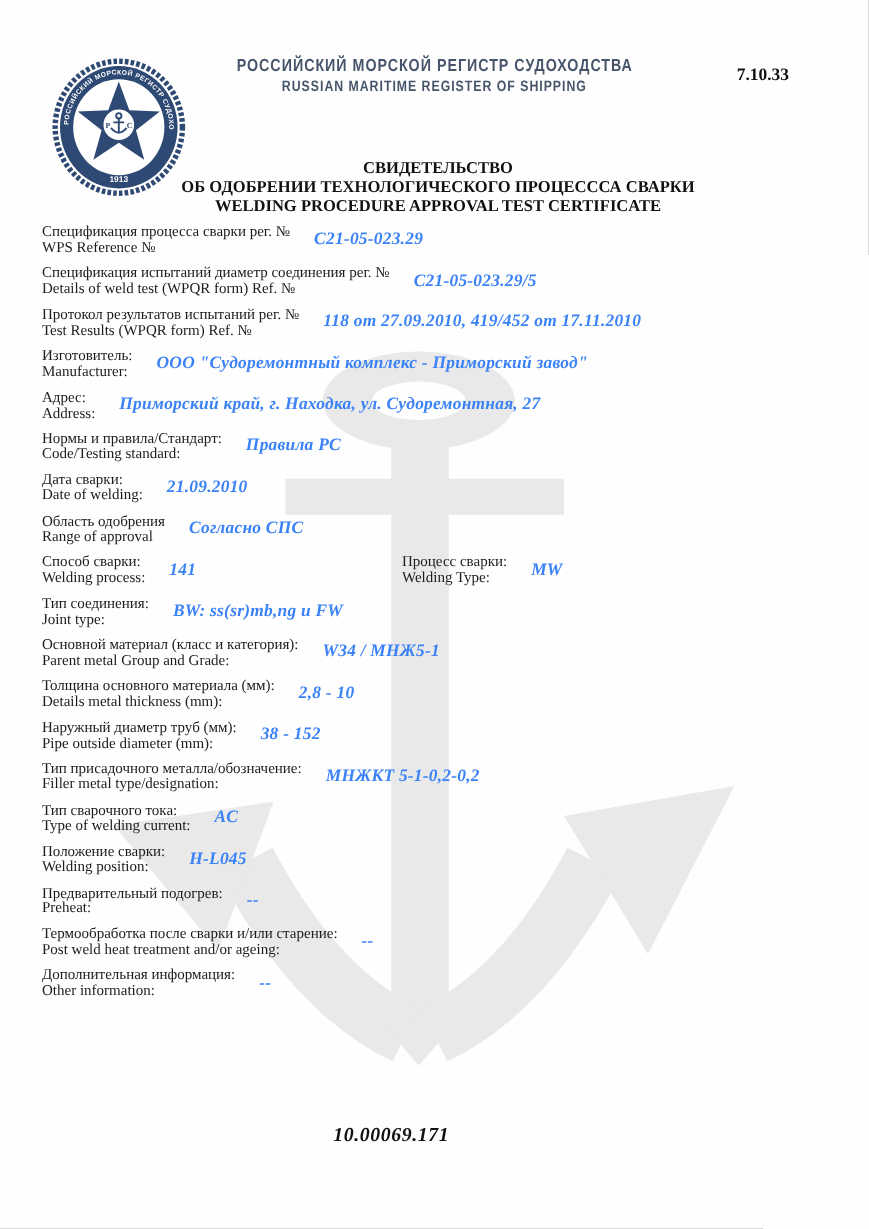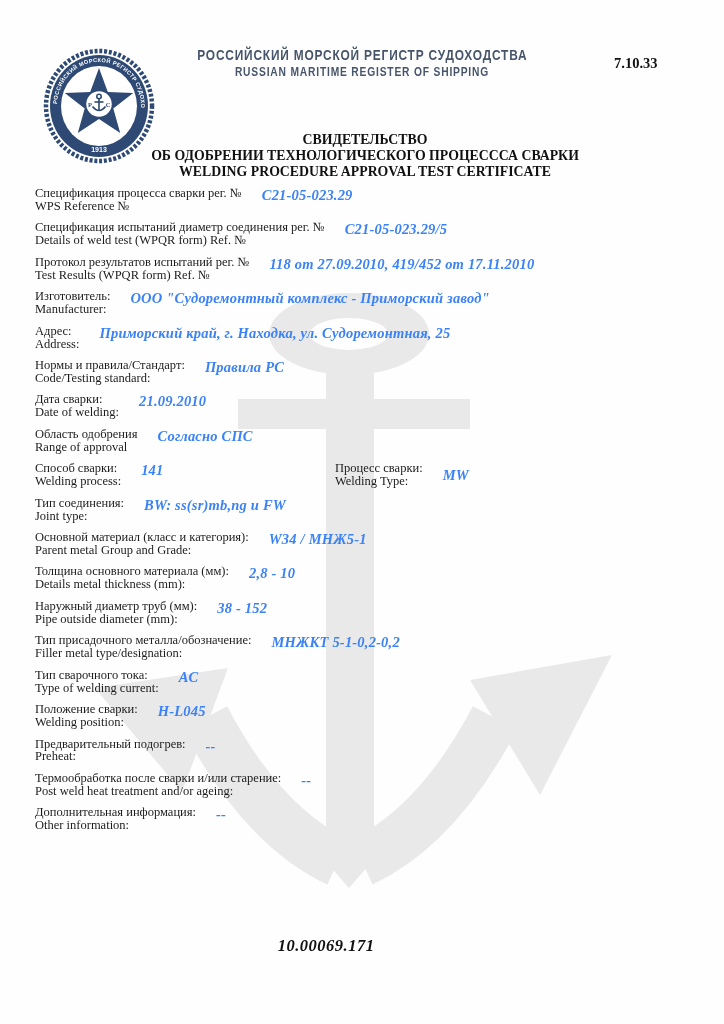--- a/index.html
+++ b/index.html
@@ -31,21 +31,21 @@
     position:absolute; left:614px; top:55px; z-index:1;
     font-weight:bold; font-size:14.5px; color:#111;
   }
   .doc-title {
     position:absolute; left:0; top:132px; width:730px;
     text-align:center; z-index:1;
     font-weight:bold; font-size:13.8px; line-height:15.8px; color:#111;
   }
   
   .fields { position:absolute; left:35px; top:187px; width:670px; z-index:1; }
-  .row { display:flex; align-items:flex-start; min-height:25px; margin-bottom:8.6px; }
+  .row { display:flex; align-items:center; min-height:25px; margin-bottom:8.6px; }
   .labels { flex:0 0 auto; }
   .lru, .len { font-size:12.5px; line-height:12.9px; white-space:nowrap; }
   .val {
     font-weight:bold; font-style:italic; font-size:14.5px;
     margin-left:20px; white-space:nowrap; color:#3b82f6;
     letter-spacing:0.2px;
   }
   .row-pair { position:relative; }
   .pair-right { position:absolute; left:300px; top:0; display:flex; align-items:center; min-height:25px; }
   
@@ -149,21 +149,21 @@
         <div class="len">Manufacturer:</div>
       </div>
       <div class="val">ООО "Судоремонтный комплекс - Приморский завод"</div>
     </div>
 
     <div class="row">
       <div class="labels">
         <div class="lru">Адрес:</div>
         <div class="len">Address:</div>
       </div>
-      <div class="val">Приморский край, г. Находка, ул. Судоремонтная, 25</div>
+      <div class="val">Приморский край, г. Находка, ул. Судоремонтная, 27</div>
     </div>
 
     <div class="row">
       <div class="labels">
         <div class="lru">Нормы и правила/Стандарт:</div>
         <div class="len">Code/Testing standard:</div>
       </div>
       <div class="val">Правила РС</div>
     </div>
 

